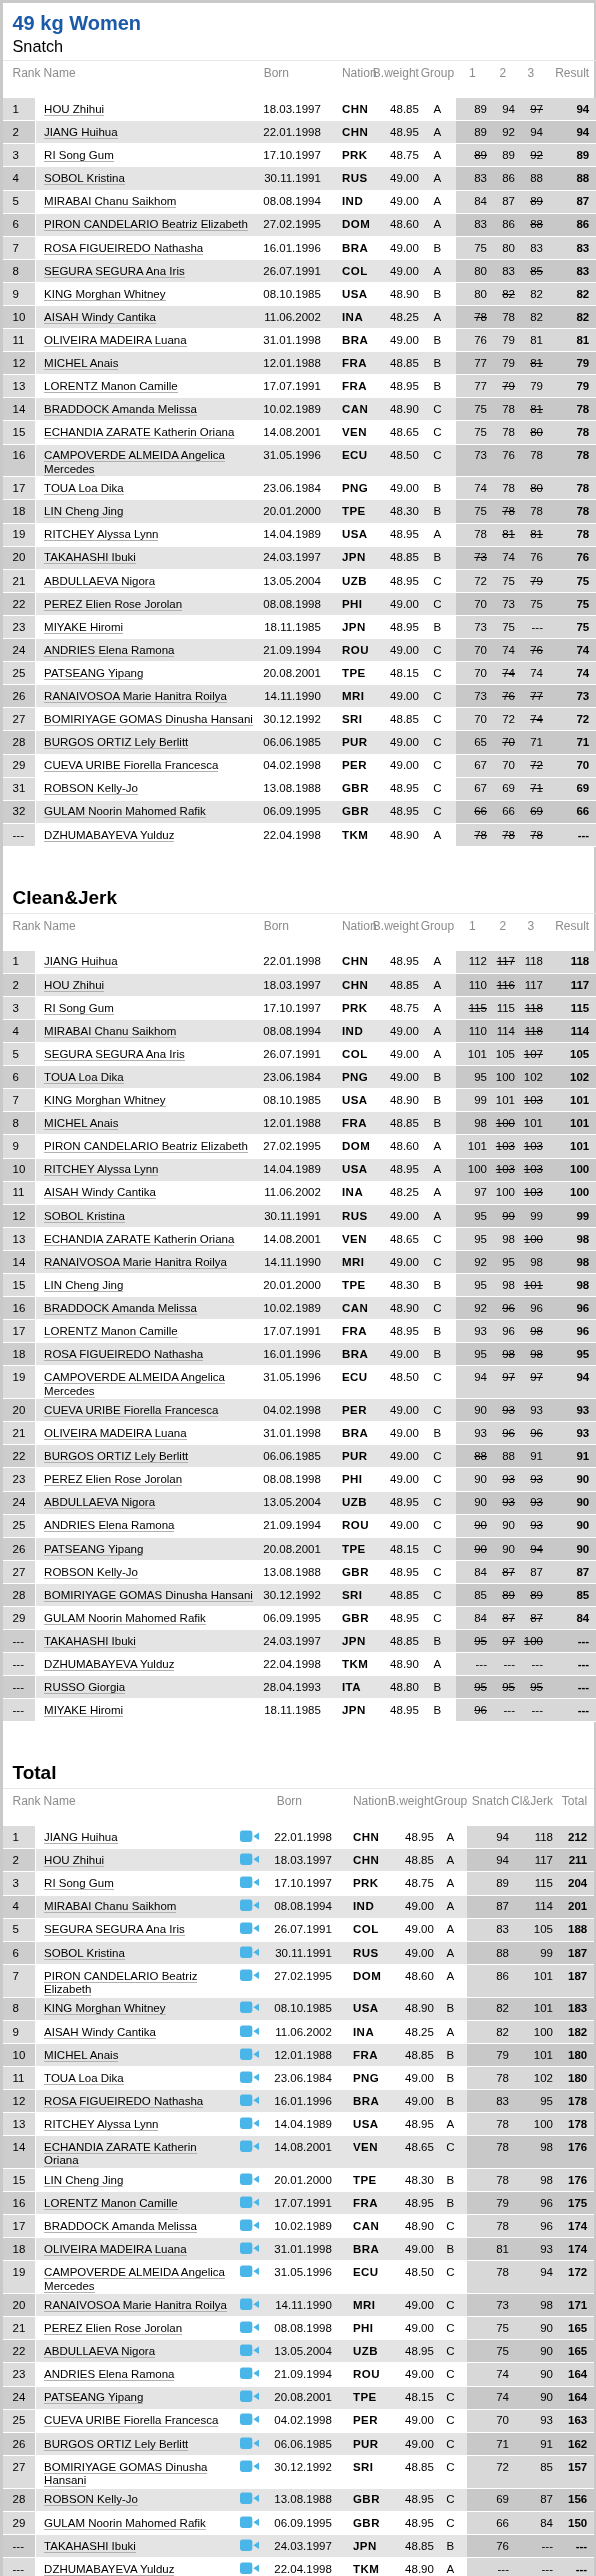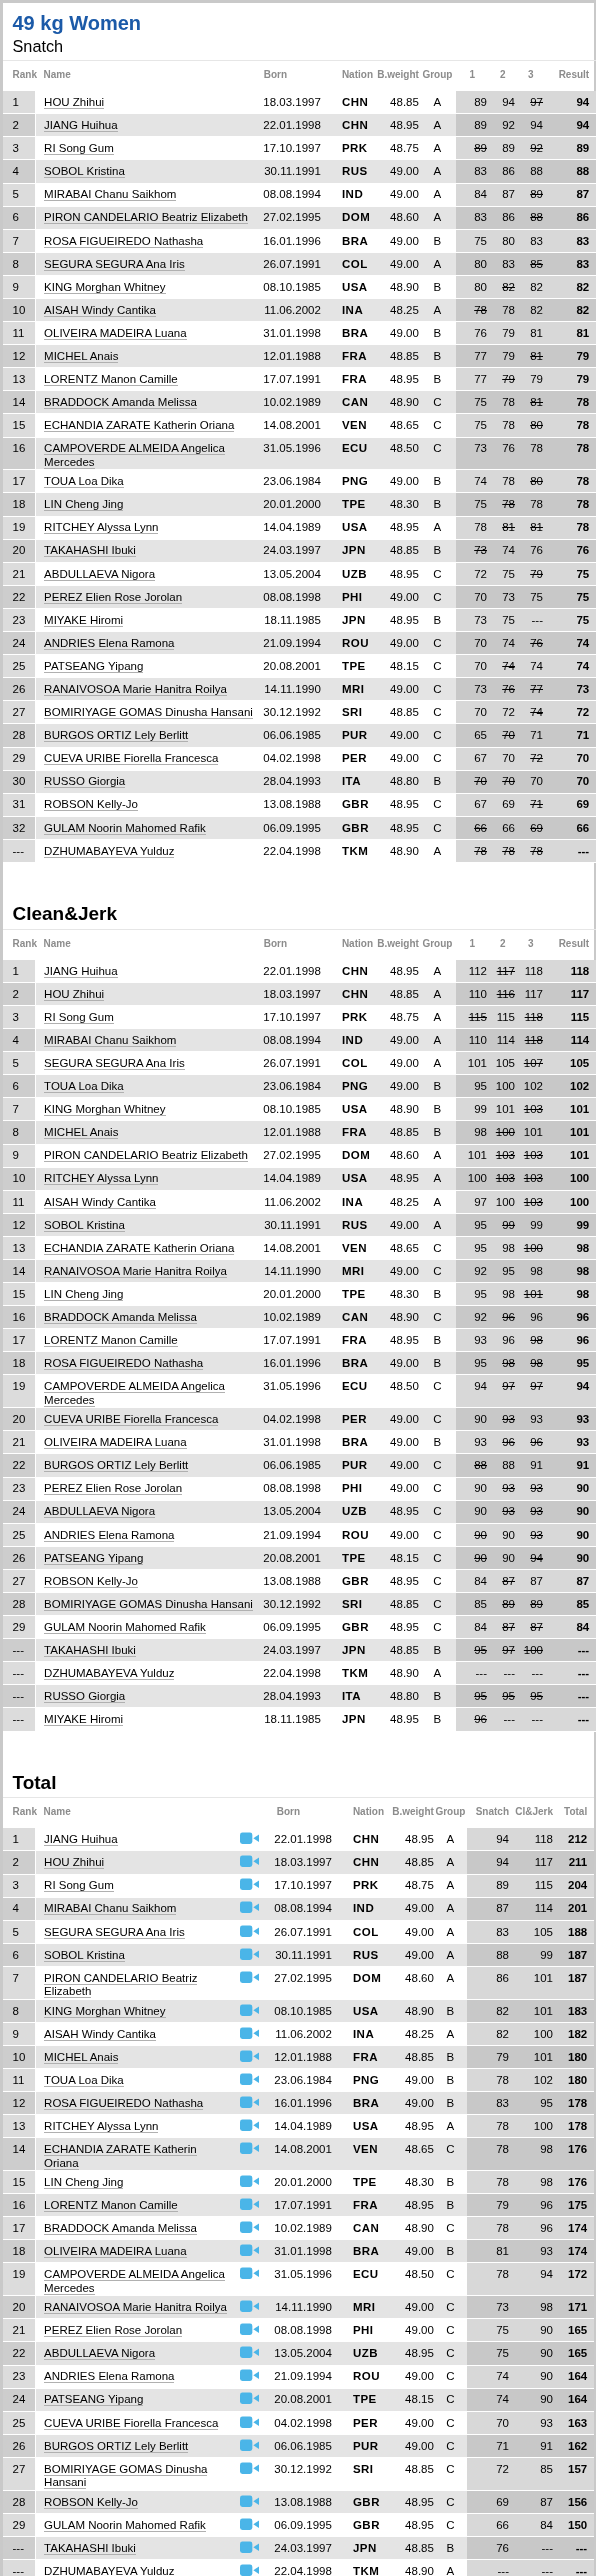--- a/index.html
+++ b/index.html
@@ -33,26 +33,26 @@
   #sec-snatch h2 { font-weight: normal; font-size: 16.3px; }
 
   table {
     border-collapse: collapse;
     table-layout: fixed;
     width: 591px;
     font-size: 11.5px;
     color: #000;
   }
   th {
-    font-weight: bold;
+    font-weight: normal;
     color: #8c8c8c;
-    font-size: 10px;
+    font-size: 12px;
     height: 19px;
     vertical-align: bottom;
-    padding: 0 0 11px 0;
+    padding: 0 0 18px 0;
     border-top: 1px solid #e6e6e6;
     white-space: nowrap;
   }
   td {
     height: 17.3px;
     padding: 4.8px 0 0 0;
     vertical-align: top;
     border-bottom: 1px solid #fff;
     line-height: 13.5px;
     overflow: hidden;
@@ -468,32 +468,20 @@
             <td class="c-name"><span class="athlete-link">CUEVA URIBE Fiorella Francesca</span></td>
             <td class="c-born">04.02.1998</td>
             <td class="c-nation">PER</td>
             <td class="c-bw">49.00</td>
             <td class="c-group">C</td>
             <td class="c-att"><span>67</span></td>
             <td class="c-att"><span>70</span></td>
             <td class="c-att"><span class="failed">72</span></td>
             <td class="c-res">70</td>
           </tr>
-          <tr class="even">
-            <td class="c-rank">30</td>
-            <td class="c-name"><span class="athlete-link">RUSSO Giorgia</span></td>
-            <td class="c-born">28.04.1993</td>
-            <td class="c-nation">ITA</td>
-            <td class="c-bw">48.80</td>
-            <td class="c-group">B</td>
-            <td class="c-att"><span class="failed">70</span></td>
-            <td class="c-att"><span class="failed">70</span></td>
-            <td class="c-att"><span>70</span></td>
-            <td class="c-res">70</td>
-          </tr>
           <tr class="odd">
             <td class="c-rank">31</td>
             <td class="c-name"><span class="athlete-link">ROBSON Kelly-Jo</span></td>
             <td class="c-born">13.08.1988</td>
             <td class="c-nation">GBR</td>
             <td class="c-bw">48.95</td>
             <td class="c-group">C</td>
             <td class="c-att"><span>67</span></td>
             <td class="c-att"><span>69</span></td>
             <td class="c-att"><span class="failed">71</span></td>

